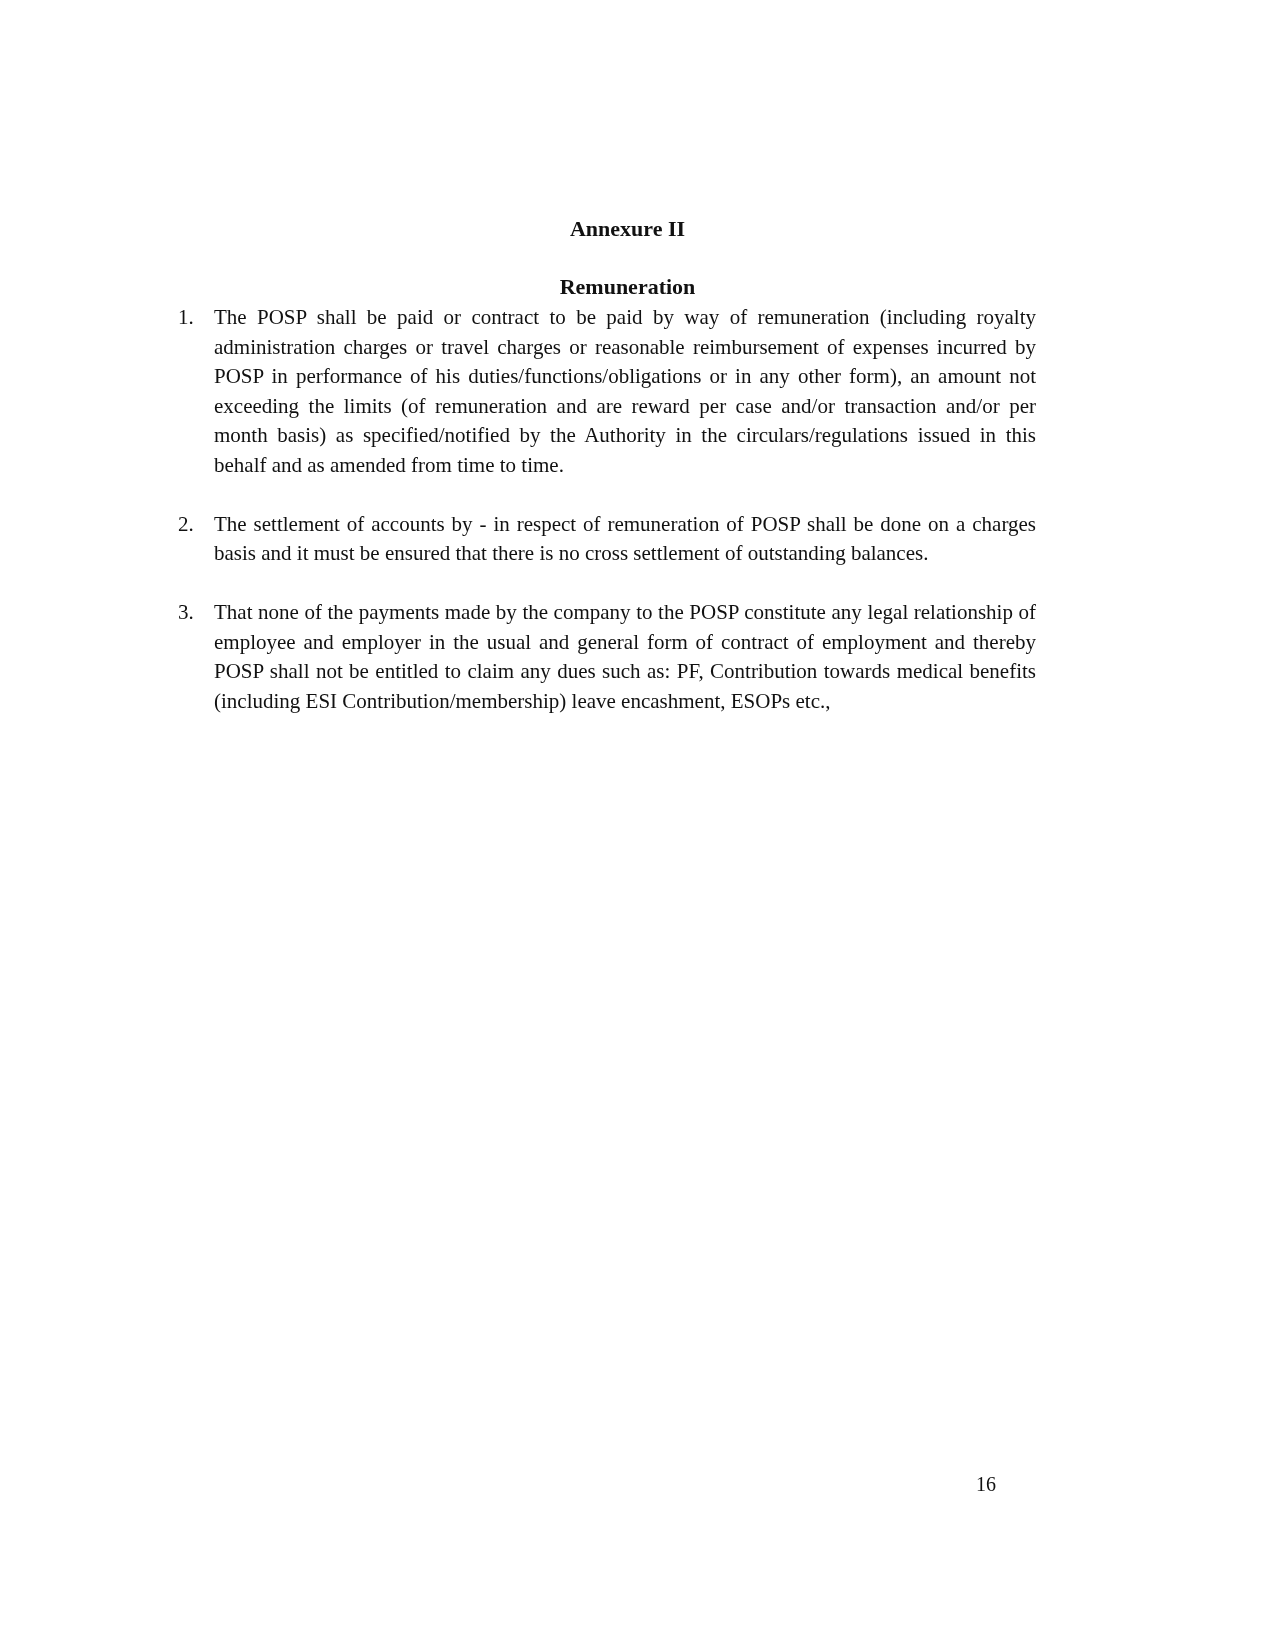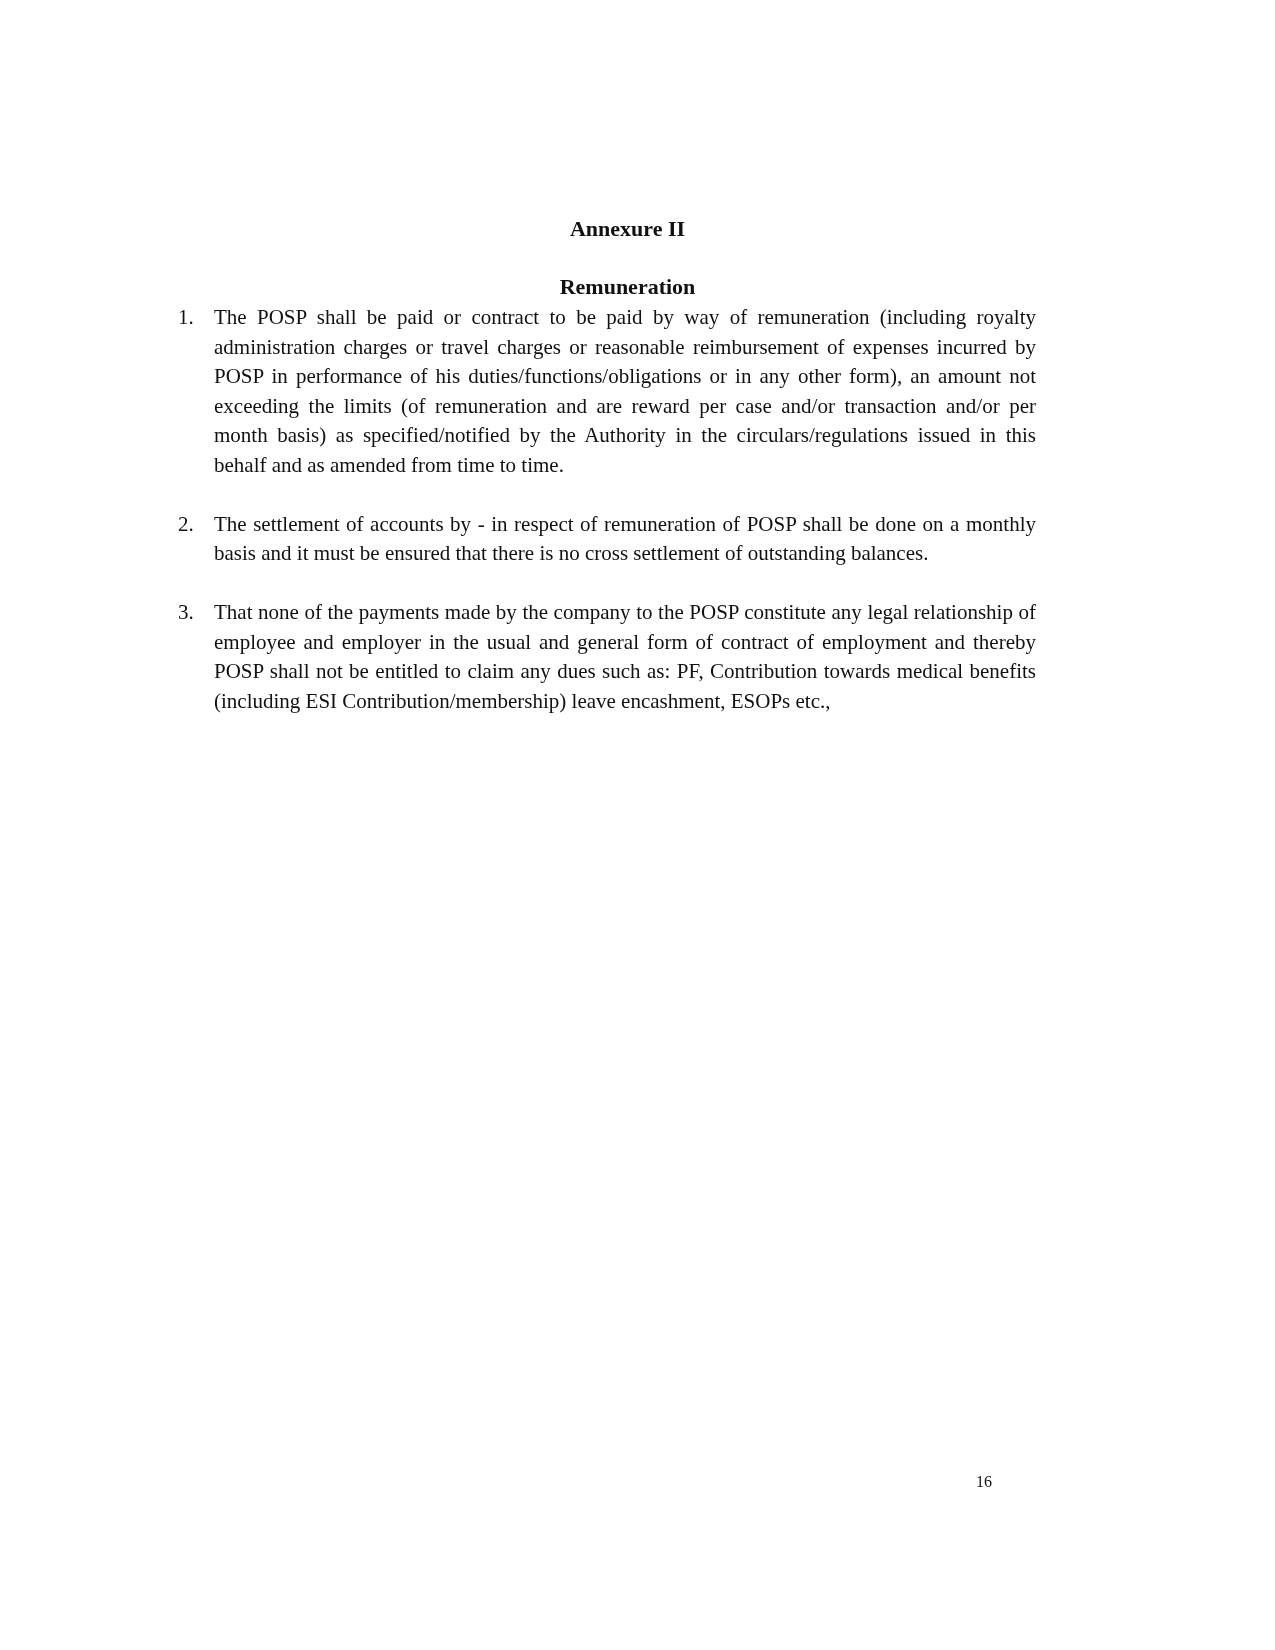--- a/index.html
+++ b/index.html
@@ -6,36 +6,36 @@
   body { width: 1275px; height: 1650px; position: relative; overflow: hidden;
          font-family: "Liberation Serif", "DejaVu Serif", serif; color: #111; }
   .heading { position: absolute; left: 0; width: 1275px; text-align: center;
              font-weight: bold; font-size: 22px; }
   #h1 { top: 216px; left: -10px; }
   #h2 { top: 274px; left: -10px; }
   .list { position: absolute; left: 178px; width: 858px; margin: 0; padding: 0; list-style: none; }
   .item { position: relative; padding-left: 36px; font-size: 21px; line-height: 29.5px;
           text-align: justify; margin-bottom: 29.5px; }
   .num { position: absolute; left: 0; top: 0; }
-  .pagenum { position: absolute; top: 1473px; left: 976px; font-size: 16px; }
+  .pagenum { position: absolute; top: 1473px; left: 976px; font-size: 20px; }
 </style>
 </head>
 <body>
 
 <div id="h1" class="heading">Annexure II</div>
 <div id="h2" class="heading">Remuneration</div>
 
 <ol class="list" style="top:303px;">
   <li class="item">
     <span class="num">1.</span>
     <span>The POSP shall be paid or contract to be paid by way of remuneration (including royalty administration charges or travel charges or reasonable reimbursement of expenses incurred by POSP in performance of his duties/functions/obligations or in any other form), an amount not exceeding the limits (of remuneration and are reward per case and/or transaction and/or per month basis) as specified/notified by the Authority in the circulars/regulations issued in this behalf and as amended from time to time.</span>
   </li>
   <li class="item">
     <span class="num">2.</span>
-    <span>The settlement of accounts by - in respect of remuneration of POSP shall be done on a monthly basis and it must be ensured that there is no cross settlement of outstanding balances.</span>
+    <span>The settlement of accounts by - in respect of remuneration of POSP shall be done on a charges basis and it must be ensured that there is no cross settlement of outstanding balances.</span>
   </li>
   <li class="item">
     <span class="num">3.</span>
     <span>That none of the payments made by the company to the POSP constitute any legal relationship of employee and employer in the usual and general form of contract of employment and thereby POSP shall not be entitled to claim any dues such as: PF, Contribution towards medical benefits (including ESI Contribution/membership) leave encashment, ESOPs etc.,</span>
   </li>
 </ol>
 
 <div class="pagenum">16</div>
 
 </body></html>

